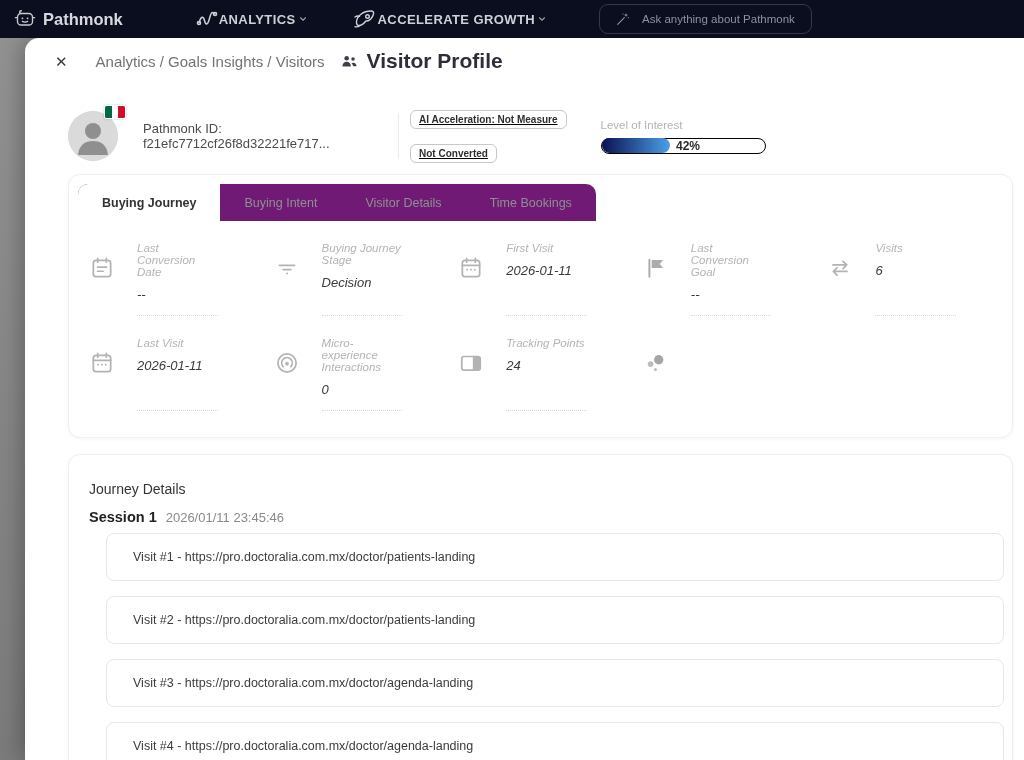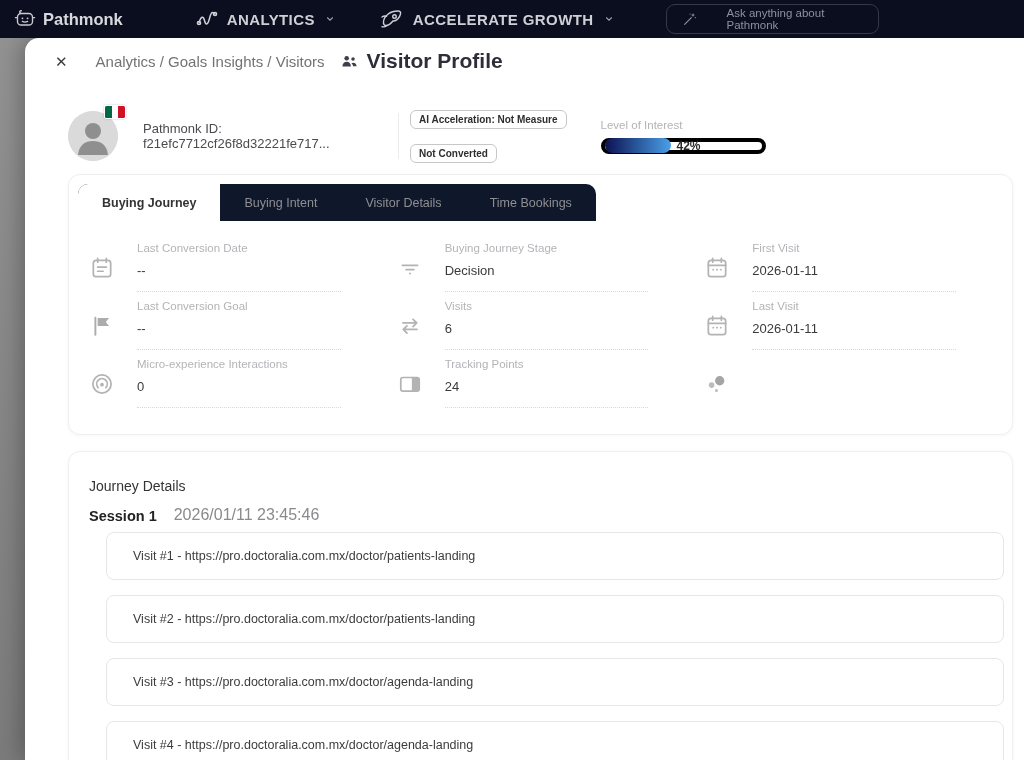--- a/index.html
+++ b/index.html
@@ -5,27 +5,27 @@
   * { box-sizing: border-box; margin: 0; padding: 0; }
   html,body { width:1024px; height:760px; overflow:hidden;
     font-family:"Liberation Sans","DejaVu Sans",sans-serif;
     background:linear-gradient(180deg,#939393,#7b7b7b); }
 
   
   .nav { position:fixed; top:0; left:0; width:1024px; height:38px;
     background:#0b0e1f; display:flex; align-items:center; padding:0 14px; z-index:10; }
   .brand { display:flex; align-items:center; gap:7px; color:#d8d9de;
     font-size:16.5px; font-weight:600; }
-  .nav-item { display:flex; align-items:center; gap:8px; color:#ced0d6;
-    font-size:15px; font-weight:700; letter-spacing:.4px; cursor:pointer; }
+  .nav-item { display:flex; align-items:center; gap:0; color:#ced0d6;
+    font-size:13px; font-weight:700; letter-spacing:.4px; cursor:pointer; }
   .nav-item.analytics { margin-left:72px; }
   .nav-item.growth { margin-left:44px; }
   .chev { opacity:.75; margin-left:2px; }
   .ask { margin-left:52px; width:213px; height:30px; border:1px solid #343849;
-    border-radius:9px; display:flex; align-items:center; gap:29px; padding:0 15px;
+    border-radius:9px; display:flex; align-items:center; gap:11px; padding:0 15px;
     color:#8d909e; font-size:11.5px; cursor:text; }
 
   
   .panel { position:fixed; top:38px; left:25px; right:0; bottom:0; background:#fff;
     border-top-left-radius:14px; overflow:hidden;
     box-shadow:-4px 0 22px rgba(0,0,0,.28); }
   .panel-header { height:46px; display:flex; align-items:center; padding:0 30px; }
   .close-x { font-size:15px; font-weight:700; color:#3a3a42; cursor:pointer; line-height:1; }
   .crumb { margin-left:28px; font-size:15px; color:#737373; }
   .visitors-ic { margin-left:16px; display:flex; }
@@ -36,54 +36,54 @@
   
   .profile-row { margin-top:26px; display:flex; align-items:center; height:52px; }
   .avatar-wrap { position:relative; width:50px; height:50px; }
   .avatar { width:50px; height:50px; border-radius:50%; background:#dadada; overflow:hidden; }
   .flag { position:absolute; top:-6px; right:-8px; width:22px; height:14px;
     border-radius:2.5px; overflow:hidden; display:flex; border:1px solid #fff;
     box-shadow:0 0 2px rgba(0,0,0,.25); }
   .flag i { flex:1; }
   .pid { margin-left:25px; width:255px; font-size:13px; color:#4a4a4f; }
   .vdiv { width:1px; height:46px; background:#ececec; }
-  .badges { margin-left:11px; display:flex; flex-direction:column; gap:15px; align-items:flex-start; }
+  .badges { margin-left:11px; display:flex; flex-direction:column; gap:15px; align-items:flex-start;text-decoration:underline; }
   .badge { border:1px solid #c7c7c7; border-radius:6px; padding:3px 8px;
     font-size:10px; font-weight:700; color:#2e2e2e; background:#fff; white-space:nowrap; }
   .interest { margin-left:34px; }
   .interest-label { font-size:11.5px; color:#b4b4b8; margin-bottom:7px; }
-  .track { width:165px; height:16px; border:4px solid #000000; border-radius:99px;
+  .track { width:165px; height:16px; border:1px solid #000000; border-radius:99px;
     background:#fff; display:flex; align-items:center; }
   .fill { height:15px; border-radius:99px; background:linear-gradient(90deg,#0c1152,#4aa0e8); }
   .pct { margin-left:6px; font-size:12px; font-weight:700; color:#2b2b2b; }
 
   
   .card { border:1px solid #efefef; border-radius:12px; background:#fff;
     box-shadow:0 1px 4px rgba(0,0,0,.04); }
   .tabs-card { margin-top:12px; }
-  .tabstrip { margin:9px 0 0 9px; display:inline-flex; background:#0f172a;
+  .tabstrip { margin:9px 0 0 9px; display:inline-flex; background:#701a75;
     border-radius:10px 10px 0 0; overflow:hidden; height:37px; }
   .tab { padding:0 24px; display:flex; align-items:center; font-size:12.5px;
     color:#8f8f93; font-weight:500; cursor:pointer; white-space:nowrap; }
   .tab.active { background:#fff; color:#333; font-weight:700; }
 
-  .stats { display:grid; grid-template-columns:1fr 1fr 1fr; row-gap:8px;
-    padding:21px 20px 26px 0; }
+  .stats { display:grid; grid-template-columns:1fr 1fr 1fr 1fr 1fr; row-gap:21px;
+    padding:21px 20px 26px 0;font-style:italic; }
   .stat { display:flex; padding-left:20px; }
   .stat-icon { width:26px; flex:0 0 26px; margin-top:13px; }
   .stat-body { margin-left:22px; flex:1; border-bottom:1px dotted #d8d8d8;
     padding-bottom:13px; margin-right:36px; }
   .stat-label { font-size:11.5px; color:#b4b4b8; }
   .stat-value { font-size:13px; color:#3a3a3a; margin-top:9px; font-weight:500; }
 
   .journey-card { margin-top:16px; padding-bottom:20px; }
   .j-title { margin:26px 0 0 20px; font-size:14px; color:#333; }
   .session { margin:12px 0 0 20px; display:flex; align-items:flex-end; }
   .session-label { font-size:14.5px; font-weight:700; color:#222; }
-  .session-time { margin-left:17px; font-size:16px; color:#8a8a8e; }
+  .session-time { margin-left:9px; font-size:13px; color:#8a8a8e; }
   .visits { margin:8px 8px 4px 37px; display:flex; flex-direction:column; gap:15px; }
   .visit { height:48px; border:1px solid #e7e7e7; border-radius:8px; background:#fff;
     display:flex; align-items:center; padding:0 26px; font-size:12.5px; color:#3c3c3c;
     cursor:pointer; }
 
   svg { display:block; }
 </style>
 </head>
 <body>
 

